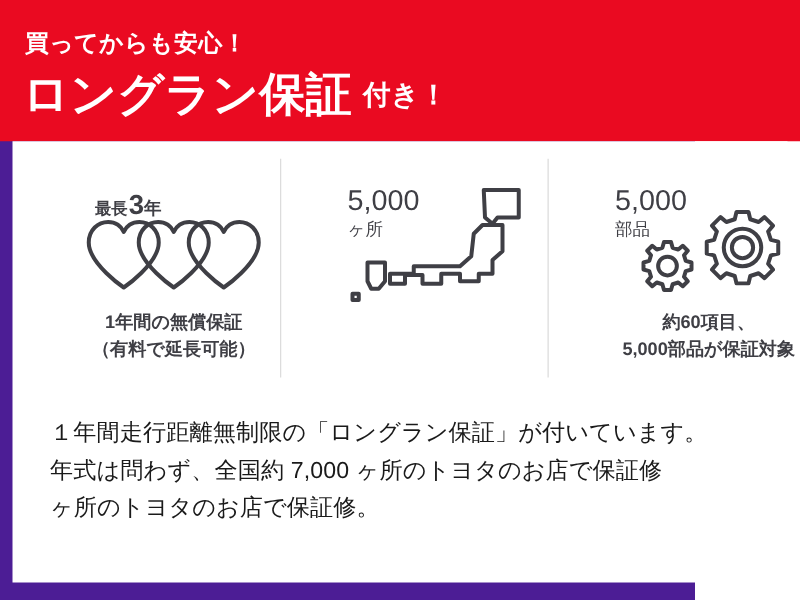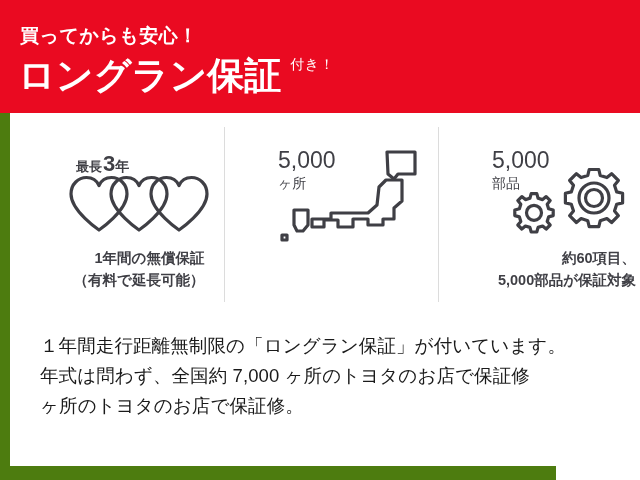--- a/index.html
+++ b/index.html
@@ -11,21 +11,21 @@
     width: 640px;
     height: 480px;
     overflow: hidden;
     font-family: "Liberation Sans", "DejaVu Sans", sans-serif;
   }
 
   #page {
     position: relative;
     width: 556px;
     height: 480px;
-    background: #4d7c0f;
+    background: #4c1d95;
     box-sizing: border-box;
   }
 
   
   .banner {
     position: absolute;
     left: 0;
     top: 0;
     width: 640px;
     height: 113px;
@@ -40,34 +40,34 @@
     font-weight: bold;
     letter-spacing: 0.5px;
     line-height: 1;
     white-space: nowrap;
   }
   .banner-main {
     position: absolute;
     left: 18px;
     top: 57px;
     display: flex;
-    align-items: flex-start;
+    align-items: center;
     white-space: nowrap;
   }
   .banner-main-big {
     color: #ffffff;
     font-size: 37px;
     font-weight: bold;
     letter-spacing: 0px;
     line-height: 1;
   }
   .banner-main-small {
     color: #ffffff;
-    font-size: 14px;
-    font-weight: normal;
+    font-size: 22px;
+    font-weight: bold;
     line-height: 1;
     margin-left: 9px;
     letter-spacing: 0.5px;
   }
 
   
   .card {
     position: absolute;
     left: 10px;
     top: 113px;
@@ -154,21 +154,21 @@
   }
   .num-stack-3 { left: 10px; top: 4px; }
 
   .icon-svg {
     position: absolute;
     display: block;
   }
 
   .feature-caption {
     margin-top: 4px;
-    text-align: right;
+    text-align: center;
     color: #3f3f45;
     font-size: 14.5px;
     font-weight: bold;
     line-height: 1.55;
     white-space: nowrap;
   }
 
   
   .body-text {
     position: absolute;

